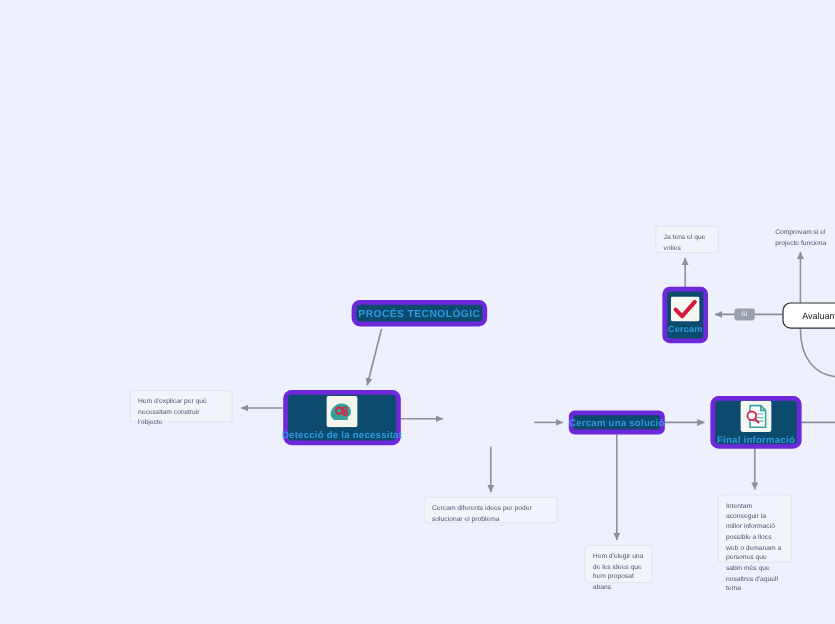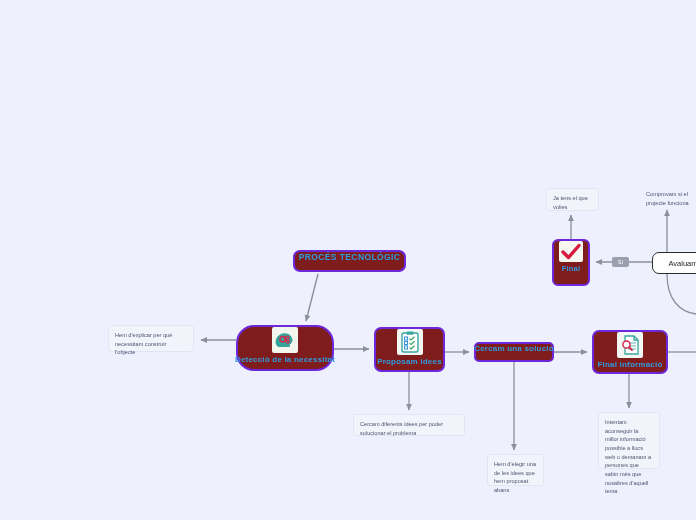--- a/index.html
+++ b/index.html
@@ -27,26 +27,27 @@
     top: 0;
     width: 696px;
     height: 520px;
     pointer-events: none;
   }
 
   
   .node {
     position: absolute;
     box-sizing: border-box;
-    background: #7f1d1d;
-    border: 2px solid #6d28d9;
+    background: #0c4a6e;
+    border: 4px solid #6d28d9;
     border-radius: 6px;
     display: flex;
     flex-direction: column;
     align-items: center;
+    justify-content: center;
     color: #2f9ae0;
   }
   .node-label {
     color: #2f9ae0;
     font-size: 8px;
     font-weight: bold;
     letter-spacing: 0.2px;
     white-space: nowrap;
     text-align: center;
   }
@@ -69,21 +70,21 @@
     font-size: 8.5px;
     letter-spacing: 0.4px;
   }
 
   
   #node-deteccio {
     left: 236px;
     top: 325px;
     width: 98px;
     height: 46px;
-    border-radius: 18px;
+    border-radius: 7px;
   }
   #node-proposam {
     left: 374px;
     top: 327px;
     width: 71px;
     height: 45px;
     border-radius: 7px;
   }
   #node-triam {
     left: 474px;
@@ -256,36 +257,20 @@
                  L17.8,20 Z" fill="#35a39a"></path>
         <circle cx="10.6" cy="12.2" r="2.6" fill="none" stroke="#d6264a" stroke-width="1.5"></circle>
         <circle cx="15.4" cy="10.6" r="1.5" fill="none" stroke="#d6264a" stroke-width="1.3"></circle>
         <circle cx="15.8" cy="14.6" r="1.5" fill="none" stroke="#d6264a" stroke-width="1.3"></circle>
         <path d="M12.9,11.6 L14.1,11.1 M12.9,13.4 L14.4,13.9" stroke="#d6264a" stroke-width="1.2"></path>
       </svg>
     </span>
     <span class="node-label">Detecció de la necessitat</span>
   </div>
 
-  <div class="node" id="node-proposam">
-    <span class="node-icon">
-      <svg viewBox="0 0 26 26" width="26" height="26">
-        <rect x="0" y="0" width="26" height="26" rx="2" fill="#f2f7f3"></rect>
-        <rect x="5" y="4" width="16" height="19" rx="2" fill="#ffffff" stroke="#3aa5a0" stroke-width="1.4"></rect>
-        <rect x="9.5" y="2.4" width="7" height="3.4" rx="1" fill="#3aa5a0"></rect>
-        <rect x="7.5" y="8" width="3" height="3" fill="none" stroke="#2f8fd8" stroke-width="1"></rect>
-        <rect x="7.5" y="12.5" width="3" height="3" fill="none" stroke="#2f8fd8" stroke-width="1"></rect>
-        <rect x="7.5" y="17" width="3" height="3" fill="none" stroke="#2f8fd8" stroke-width="1"></rect>
-        <path d="M12.5,9.6 L14,11 L17.5,7.8" stroke="#35a35c" stroke-width="1.2" fill="none"></path>
-        <path d="M12.5,14.1 L14,15.5 L17.5,12.3" stroke="#35a35c" stroke-width="1.2" fill="none"></path>
-        <path d="M12.5,18.6 L14,20 L17.5,16.8" stroke="#35a35c" stroke-width="1.2" fill="none"></path>
-      </svg>
-    </span>
-    <span class="node-label">Proposam idees</span>
-  </div>
 
   <div class="node" id="node-triam">
     <span class="node-label">Cercam una solució</span>
   </div>
 
   <div class="node" id="node-cercam">
     <span class="node-icon">
       <svg viewBox="0 0 26 26" width="26" height="26">
         <rect x="0" y="0" width="26" height="26" rx="2" fill="#f2f7f3"></rect>
         <path d="M8,4 L17,4 L21,8 L21,22 L8,22 Z" fill="#ffffff" stroke="#3aa5a0" stroke-width="1.3"></path>
@@ -298,21 +283,21 @@
     <span class="node-label">Final informació</span>
   </div>
 
   <div class="node" id="node-final">
     <span class="node-icon">
       <svg viewBox="0 0 24 21" width="24" height="21">
         <rect x="0" y="0" width="24" height="21" rx="2" fill="#f7f7f2"></rect>
         <path d="M4,11 L9.5,16.5 L20,4.5" stroke="#d6193c" stroke-width="3.4" fill="none" stroke-linecap="round" stroke-linejoin="round"></path>
       </svg>
     </span>
-    <span class="node-label">Final</span>
+    <span class="node-label">Cercam</span>
   </div>
 
   <div id="node-avaluam">
     <span class="decision-label">Avaluam</span>
   </div>
 
   <div id="edge-label-si">
     <span>Sí</span>
   </div>
 

